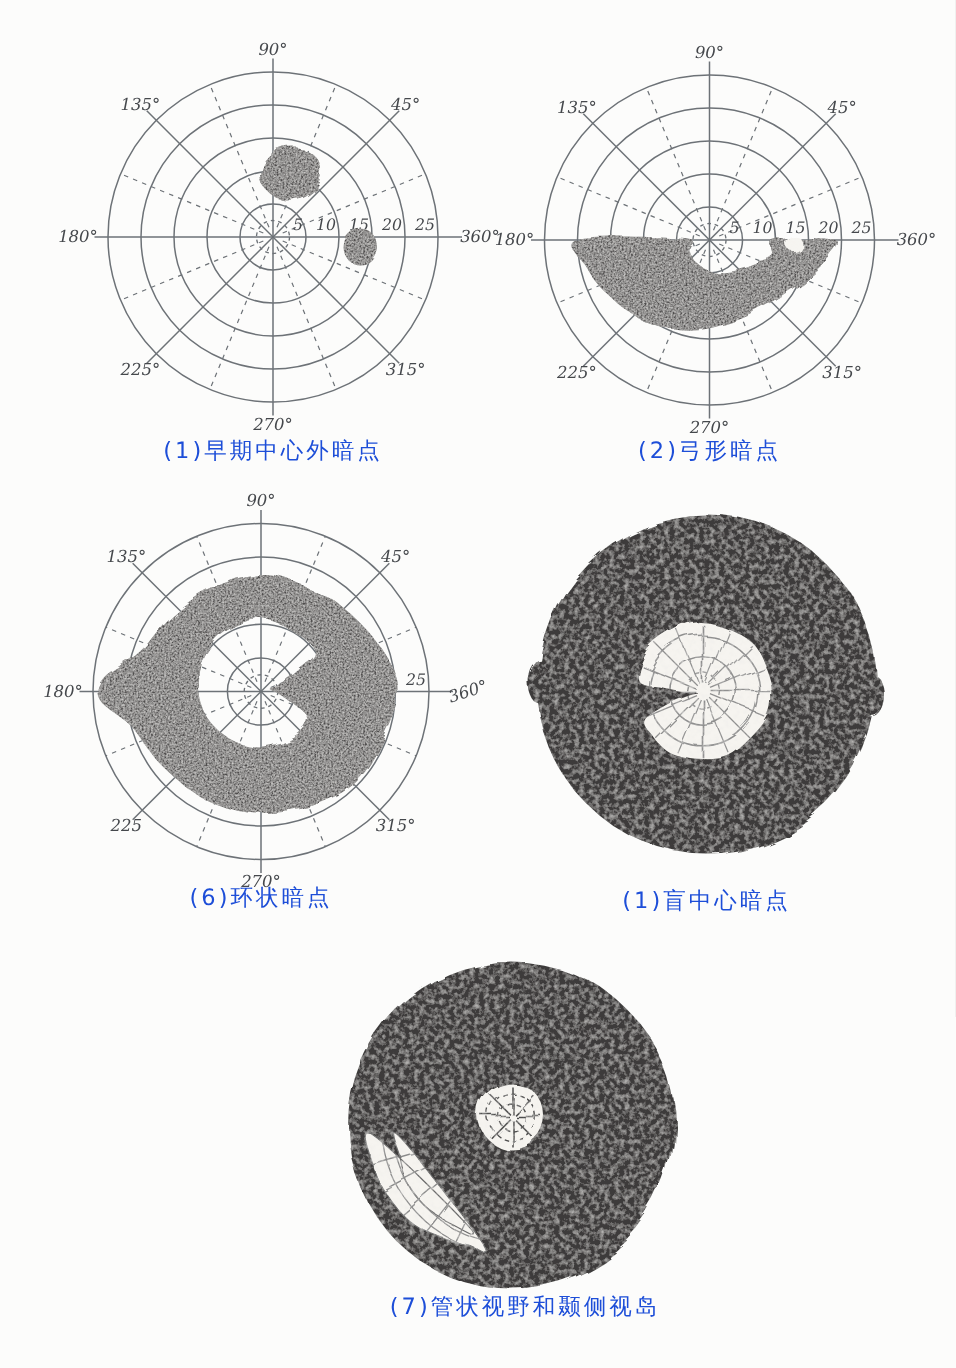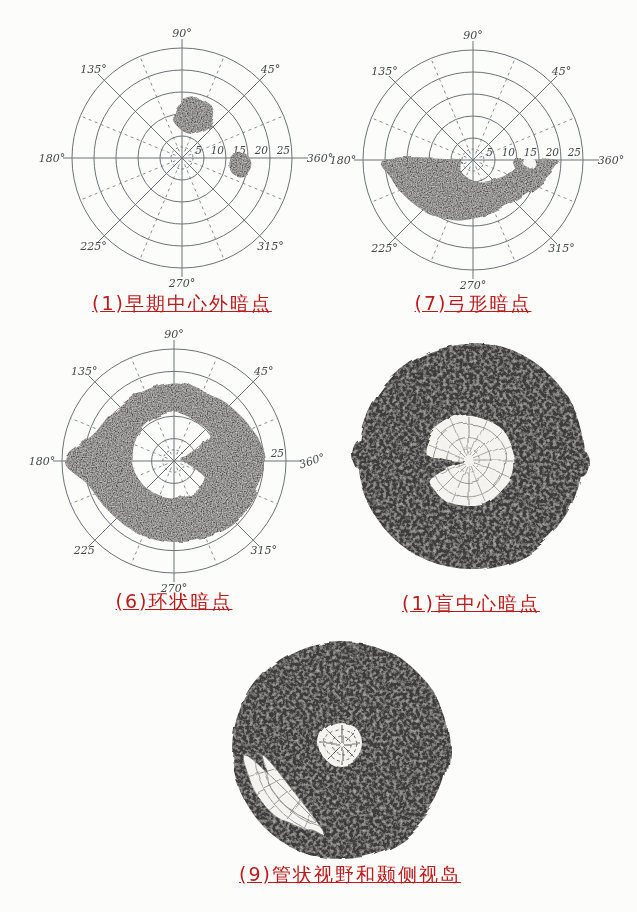--- a/index.html
+++ b/index.html
@@ -5,21 +5,21 @@
   html,body{margin:0;padding:0;background:#e8e8e6;}
   .page{
     position:relative; width:637px; height:912px; margin:0 auto;
     background:#fcfcfb; overflow:hidden;
     font-family:"Liberation Sans", sans-serif;
   }
   .page svg{position:absolute;left:0;top:0;}
   .caption{
     position:absolute; text-align:center;
     font-family:"DejaVu Sans", sans-serif;
-    font-size:19px; letter-spacing:2px; color:#b91c1c;text-decoration:underline;
+    font-size:15px; letter-spacing:2px; color:#1d4ed8;
   }
   svg text{
     font-family:"DejaVu Serif", serif; font-style:italic; fill:#45484c;
   }
 </style>
 </head>
 <body>
 
 <div class="page">
   <svg id="diagram-svg" width="637" height="912" viewBox="0 0 637 912">
@@ -218,17 +218,17 @@
               <line x1="315.5744734862335" y1="802.1300546853516" x2="293.6559161467796" y2="847.06975700031" stroke="#8a8a8a" stroke-width="0.9"></line>
               <path d="M262.2,755.5A79,79 0 0,0 320.6,826.3" fill="none" stroke="#8a8a8a" stroke-width="0.9"></path>
               <path d="M255.2,756.0A86,86 0 0,0 318.7,833.1" fill="none" stroke="#8a8a8a" stroke-width="0.9"></path>
             </g>
           </g>
         </g>
       </g>
   </svg>
 
   <div class="caption" style="left:47px;  top:291px; width:270px">(1)早期中心外暗点</div>
-  <div class="caption" style="left:338px; top:291px; width:270px">(7)弓形暗点</div>
+  <div class="caption" style="left:338px; top:291px; width:270px">(2)弓形暗点</div>
   <div class="caption" style="left:39px;  top:589px; width:270px">(6)环状暗点</div>
   <div class="caption" style="left:336px; top:591px; width:270px">(1)盲中心暗点</div>
-  <div class="caption" style="left:215px; top:862px; width:270px">(9)管状视野和颞侧视岛</div>
+  <div class="caption" style="left:215px; top:862px; width:270px">(7)管状视野和颞侧视岛</div>
 </div>
 
 </body></html>

